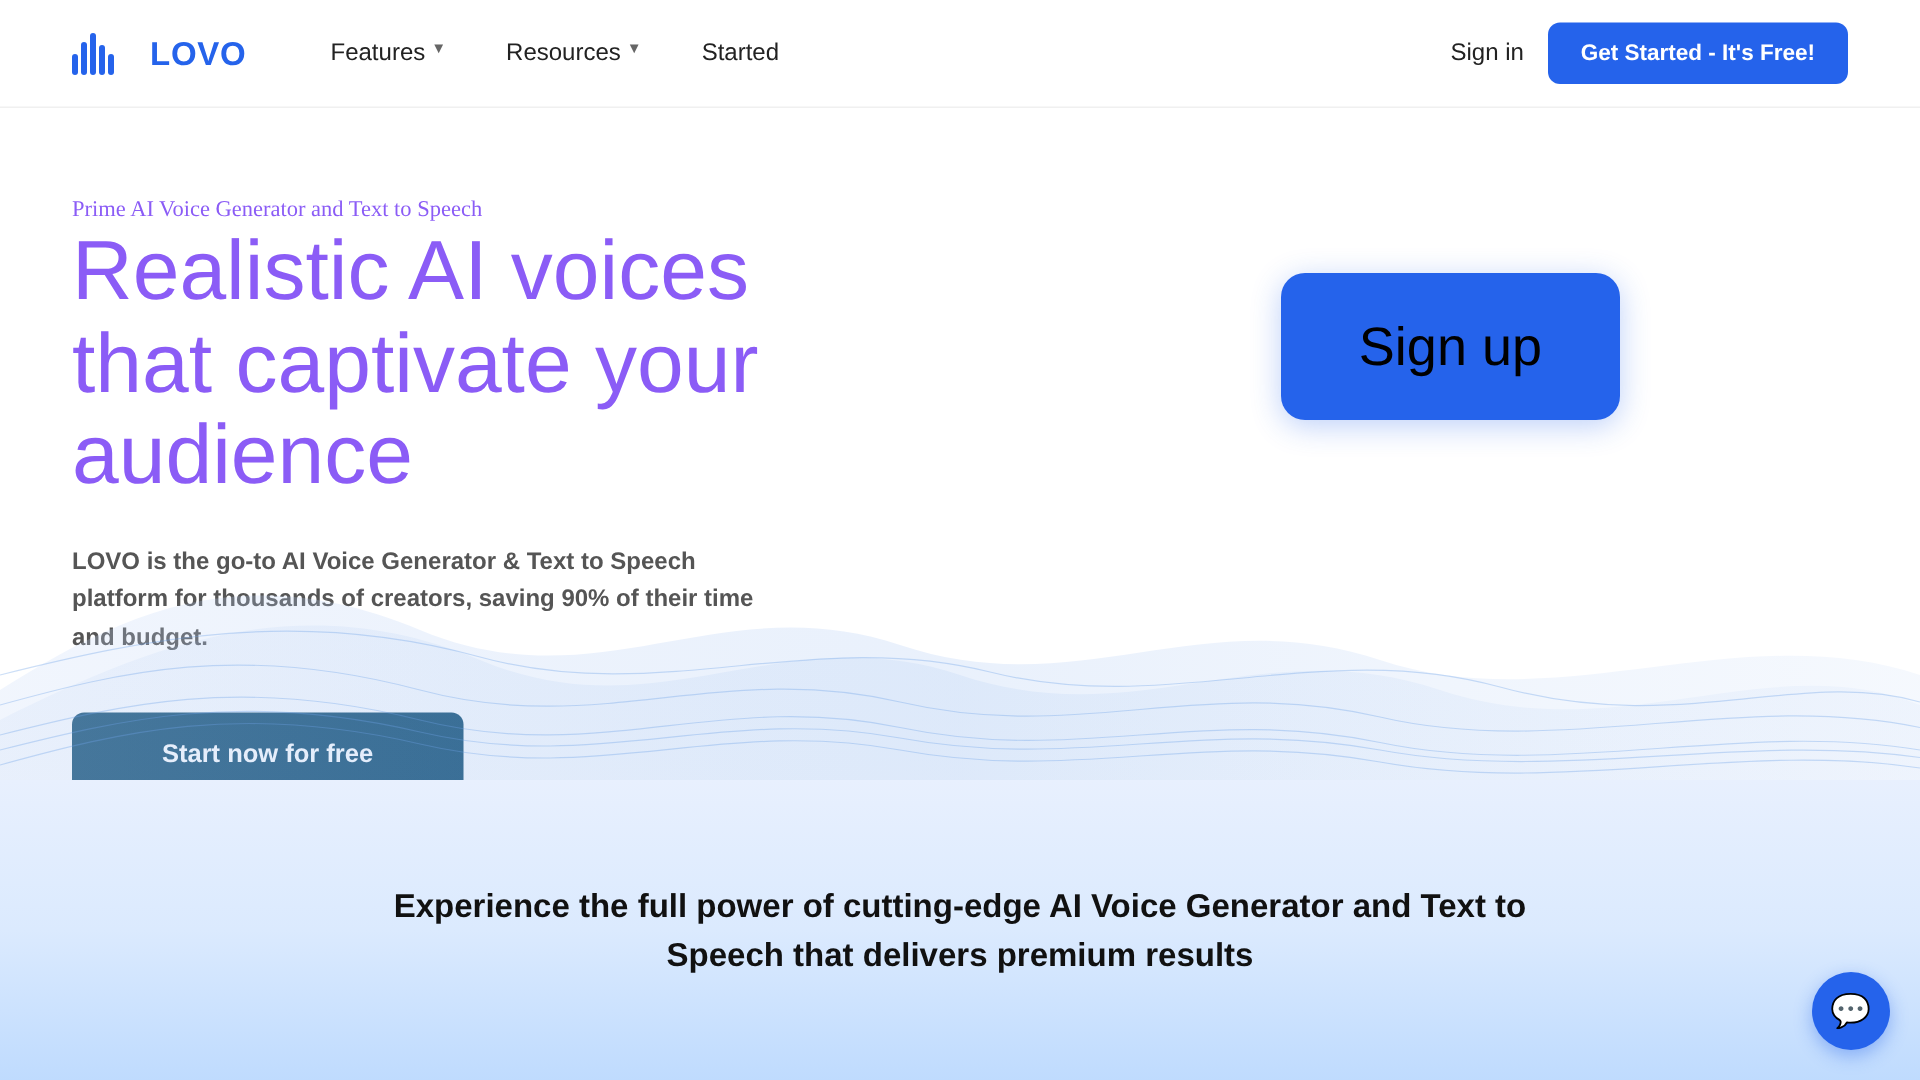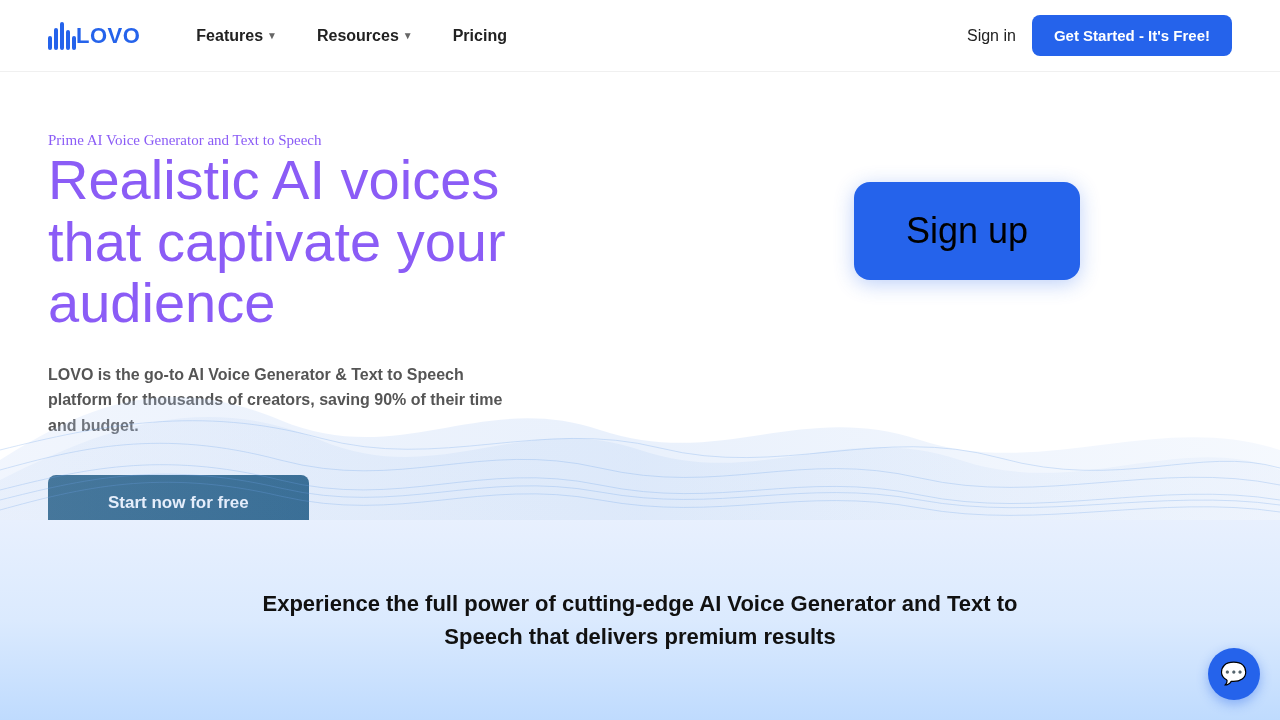--- a/index.html
+++ b/index.html
@@ -12,21 +12,21 @@
       padding: 0 48px;
       height: 72px;
       border-bottom: 1px solid #f0f0f0;
       position: relative;
       z-index: 10;
       background: #fff;
     }
     .logo {
       display: flex;
       align-items: center;
-      gap: 0;
+      gap: 24px;
       margin-right: 40px;
       text-decoration: none;
     }
     .logo-icon {
       display: flex;
       align-items: flex-end;
       gap: 2px;
       height: 28px;
     }
     .logo-bar {
@@ -41,28 +41,28 @@
       letter-spacing: 0.5px;
     }
     .nav-links {
       display: flex;
       align-items: center;
       gap: 8px;
       flex: 1;
     }
     .nav-item {
       display: flex;
-      align-items: center;
+      align-items: flex-start;
       gap: 4px;
       padding: 8px 16px;
       font-size: 16px;
       color: #222;
       cursor: pointer;
       border-radius: 6px;
-      font-weight: 700;
+      font-weight: 400;
     }
     .nav-chevron {
       font-size: 10px;
       color: #666;
     }
     .nav-right {
       display: flex;
       align-items: center;
     }
     .sign-in-btn {
@@ -237,21 +237,21 @@
   <div class="nav-links">
     <div class="nav-item">
       <span>Features</span>
       <span class="nav-chevron">▼</span>
     </div>
     <div class="nav-item">
       <span>Resources</span>
       <span class="nav-chevron">▼</span>
     </div>
     <div class="nav-item">
-      <span>Pricing</span>
+      <span>Started</span>
     </div>
   </div>
   <div class="nav-right">
     <div class="sign-in-btn">Sign in</div>
     <button class="get-started-btn">Get Started - It's Free!</button>
   </div>
 </nav>
 
 <section class="hero">
   <p class="hero-subtitle">Prime AI Voice Generator and Text to Speech</p>

